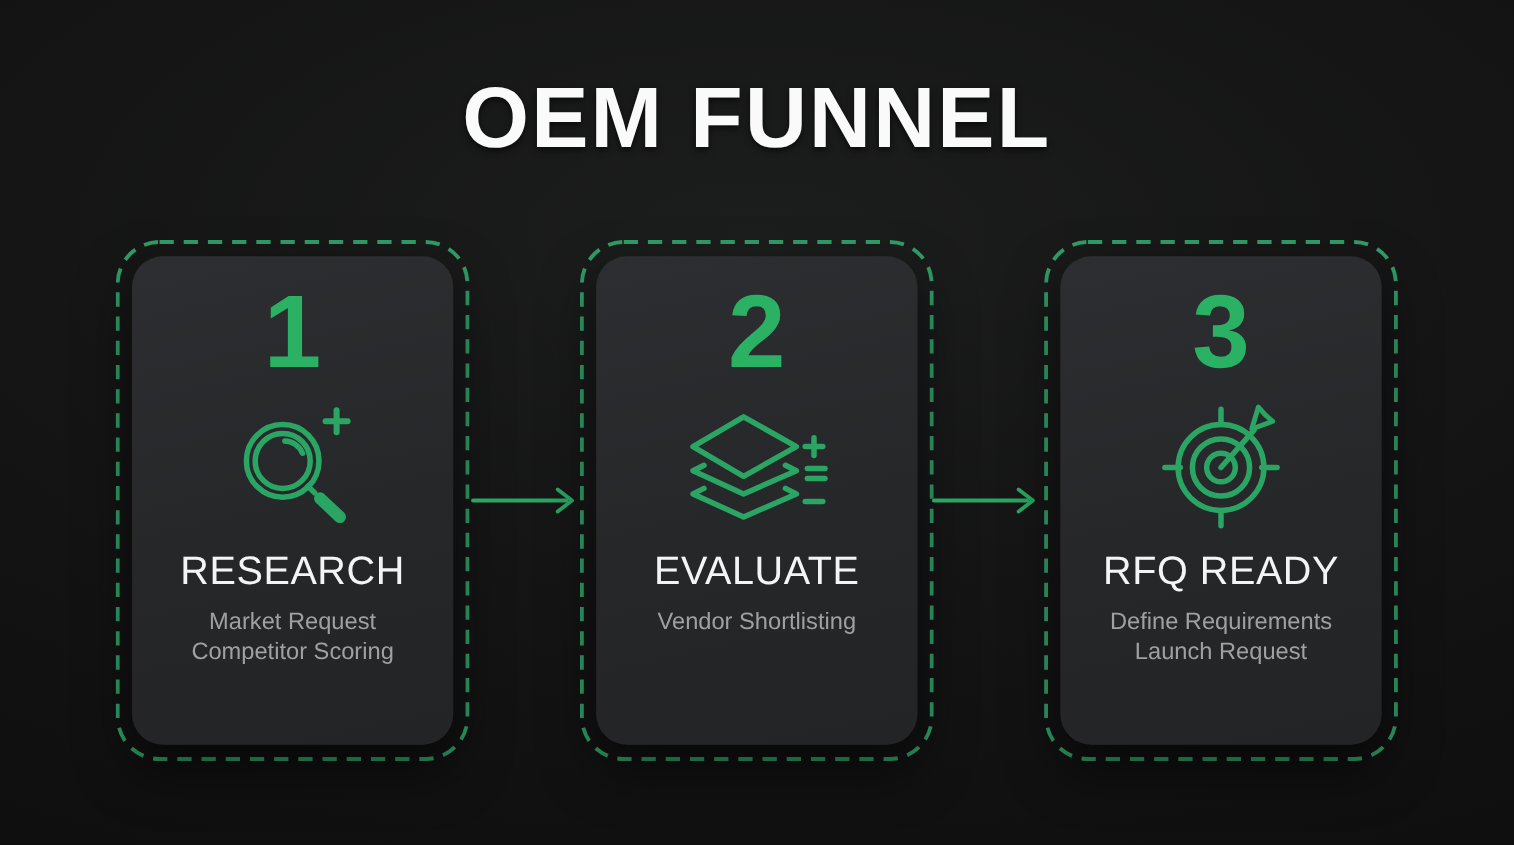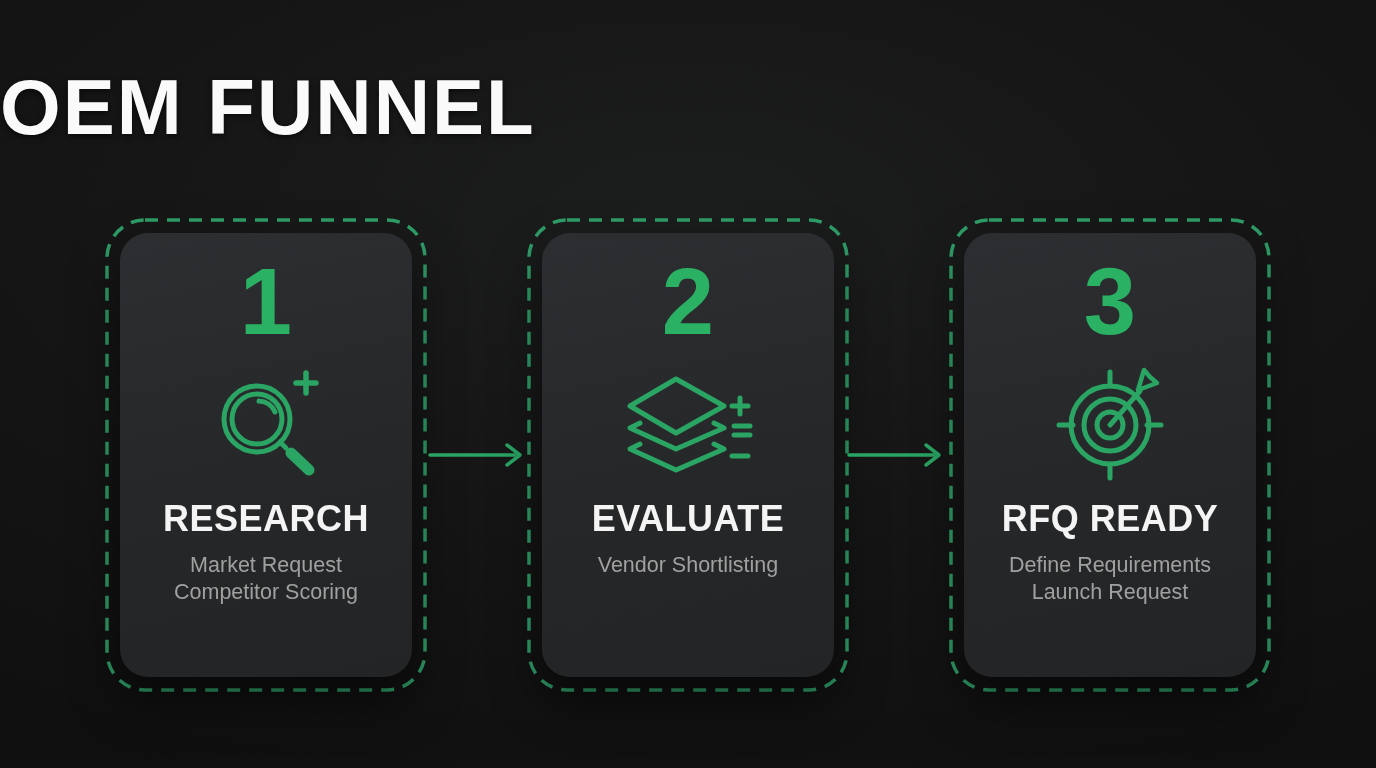--- a/index.html
+++ b/index.html
@@ -16,21 +16,21 @@
     width: 1376px;
     height: 768px;
     background:
       radial-gradient(95% 80% at 50% 28%, #1c1d1d 0%, #151516 50%, #0f0f10 100%);
   }
   .main-title {
     position: absolute;
     top: 68px;
     left: 0;
     width: 100%;
-    text-align: left;
+    text-align: center;
     color: #fafafa;
     font-size: 78px;
     font-weight: 800;
     letter-spacing: 2px;
     line-height: 1;
     margin: 0;
     text-shadow: 0 2px 6px rgba(0,0,0,0.6);
   }
   .step-card {
     position: absolute;
@@ -68,21 +68,21 @@
   .step-icon {
     margin-top: 8px;
     height: 138px;
     display: flex;
     align-items: center;
     justify-content: center;
   }
   .step-title {
     margin-top: 4px;
     font-size: 36px;
-    font-weight: 700;
+    font-weight: 400;
     letter-spacing: 0.5px;
     color: #f4f4f4;
     line-height: 1.1;
     text-align: center;
   }
   .step-items {
     margin-top: 13px;
     text-align: center;
     font-size: 21.5px;
     line-height: 27px;

